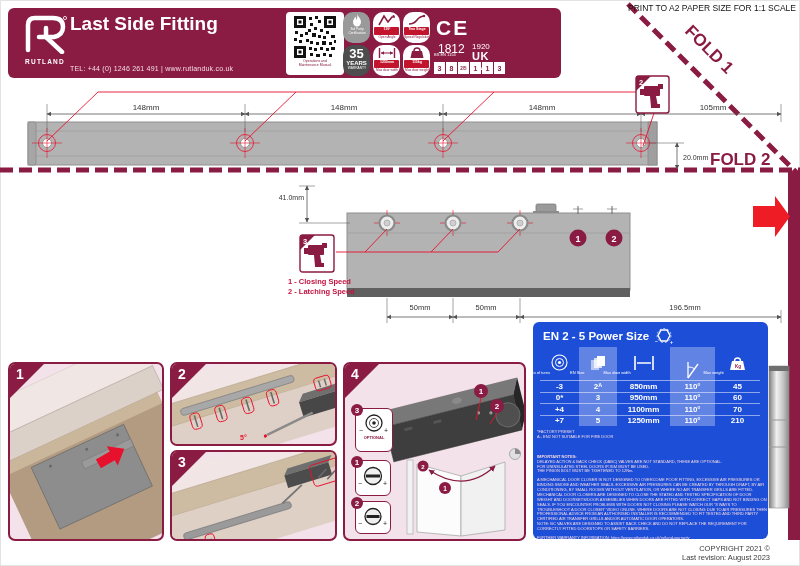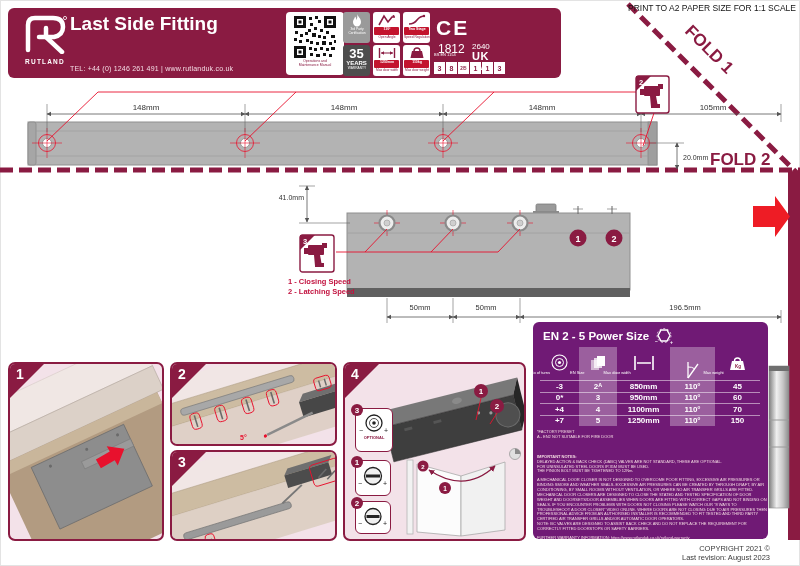--- a/index.html
+++ b/index.html
@@ -14,21 +14,21 @@
   .brand{font-size:6.5px;font-weight:bold;letter-spacing:1.2px;margin-top:0px;}
   .titles{position:absolute;left:62px;top:5px;}
   .title{font-size:19px;font-weight:bold;line-height:1.15;}
   .model{font-size:16px;font-weight:400;line-height:1.2;}
   .contact{position:absolute;left:62px;top:57px;font-size:7px;color:#f4dbe4;letter-spacing:.2px;}
 
   .qr-card{position:absolute;left:278px;top:4px;width:58px;height:63px;background:#fff;border-radius:4px;}
   .qr-card svg{display:block;margin:3px auto 0 auto;}
   .qr-cap{color:#8A1B42;text-align:center;font-size:7px;line-height:1.15;}
 
-  .badge{position:absolute;width:27px;height:31px;border-radius:3px;overflow:hidden;text-align:center;}
+  .badge{position:absolute;width:27px;height:31px;border-radius:10px;overflow:hidden;text-align:center;}
   .b-light{background:#fff;color:#8A1B42;}
   .b-gray{background:#9a9a9a;color:#fff;}
   .b-dark{background:#4d4d4d;color:#fff;}
   .badge svg{display:block;margin:2px auto 0 auto;}
   .pill{background:#C3142E;color:#fff;font-weight:bold;font-size:7px;line-height:1.1;margin:1px 1px 0 1px;border-radius:1px;}
   .blabel{font-size:6.5px;line-height:1.05;color:#8A1B42;}
   .tz{transform:scale(.5);transform-origin:50% 0;width:200%;margin-left:-50%;}
   .tzl{transform:scale(.5);transform-origin:0 0;width:200%;}
   .w35{font-size:13px;font-weight:bold;line-height:1;margin-top:2px;}
   .wyears{font-size:6px;font-weight:bold;line-height:1;}
@@ -40,21 +40,21 @@
   .ukca-n{position:absolute;left:464px;top:34px;font-size:8px;}
   .bsen{position:absolute;left:426px;top:44px;}
   .bsen-l{font-size:8px;}
   .cls-row{display:flex;gap:1px;margin-top:1px;}
   .cls-box{width:11px;height:12px;background:#fff;color:#8A1B42;font-weight:bold;font-size:7px;display:flex;align-items:center;justify-content:center;}
   .cls-box:nth-child(3){font-size:4.5px;}
 
   .print-note{position:absolute;right:4px;top:3px;font-size:8.5px;font-weight:normal;color:#141414;}
 
   
-  .power-panel{position:absolute;left:533px;top:322px;width:235px;height:217px;background:#701a75;border-radius:6px;color:#fff;overflow:hidden;}
+  .power-panel{position:absolute;left:533px;top:322px;width:235px;height:217px;background:#1d4ed8;border-radius:6px;color:#fff;overflow:hidden;}
   .pp-title{display:flex;align-items:center;gap:6px;padding:6px 0 3px 10px;font-size:11.5px;font-weight:bold;}
   .pp-grid{margin-left:7px;width:221px;display:grid;grid-template-columns:39px 38px 53px 45px 45px;}
   .pp-cell{display:flex;align-items:center;justify-content:center;}
   .pp-cell:nth-child(5n+2),.pp-cell:nth-child(5n+4){background:rgba(255,255,255,.30);}
   .pp-h{flex-direction:column;height:33px;justify-content:flex-end;padding-bottom:1px;}
   .pp-hl{font-size:8px;line-height:1;white-space:nowrap;}
   .pp-d{height:11.5px;font-size:8px;font-weight:bold;}
   .pp-cell:nth-child(n+6){border-top:1px solid rgba(255,255,255,.5);}
   .pp-foot{margin:3px 0 0 8px;font-size:8px;line-height:1.3;color:#f2d8e1;}
   .pp-notes{margin:4px 0 0 8px;font-size:8px;line-height:1.22;color:#f2d8e1;}
@@ -408,21 +408,21 @@
           <div class="blabel">Max door weight</div>
         </div>
     </div>
 
     <div class="ce">CE</div>
     <div class="ce-n">1812</div>
     <div class="ukca">
       <div>UK</div>
         <div>CA</div>
     </div>
-    <div class="ukca-n">2640</div>
+    <div class="ukca-n">1920</div>
     <div class="bsen">
       <div class="tzl">
           <div class="bsen-l">BS EN 1154</div>
         </div>
       <div class="cls-row">
         <div class="cls-box">3</div>
         <div class="cls-box">8</div>
         <div class="cls-box">2/5</div>
         <div class="cls-box">1</div>
         <div class="cls-box">1</div>
@@ -506,21 +506,21 @@
       <div class="pp-cell pp-d">60</div>
       <div class="pp-cell pp-d">+4</div>
       <div class="pp-cell pp-d">4</div>
       <div class="pp-cell pp-d">1100mm</div>
       <div class="pp-cell pp-d">110°</div>
       <div class="pp-cell pp-d">70</div>
       <div class="pp-cell pp-d">+7</div>
       <div class="pp-cell pp-d">5</div>
       <div class="pp-cell pp-d">1250mm</div>
       <div class="pp-cell pp-d">110°</div>
-      <div class="pp-cell pp-d">150</div>
+      <div class="pp-cell pp-d">210</div>
     </div>
     <div class="tzl" style="margin-top:2px;">
       <div class="pp-foot">
         <div>*FACTORY PRESET</div>
         <div>A - EN2 NOT SUITABLE FOR FIRE DOOR</div>
       </div>
     </div>
     <div class="tzl">
       <div class="pp-notes">
         <div style="font-weight:bold;">IMPORTANT NOTES:</div>

